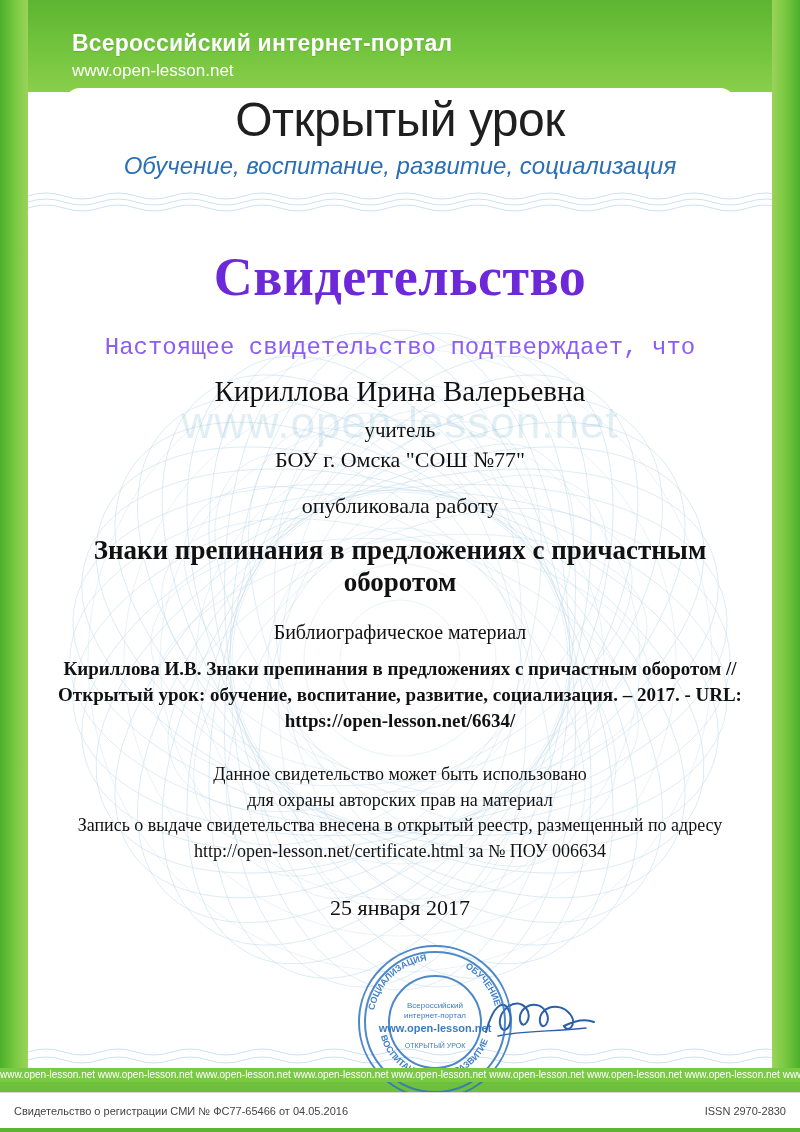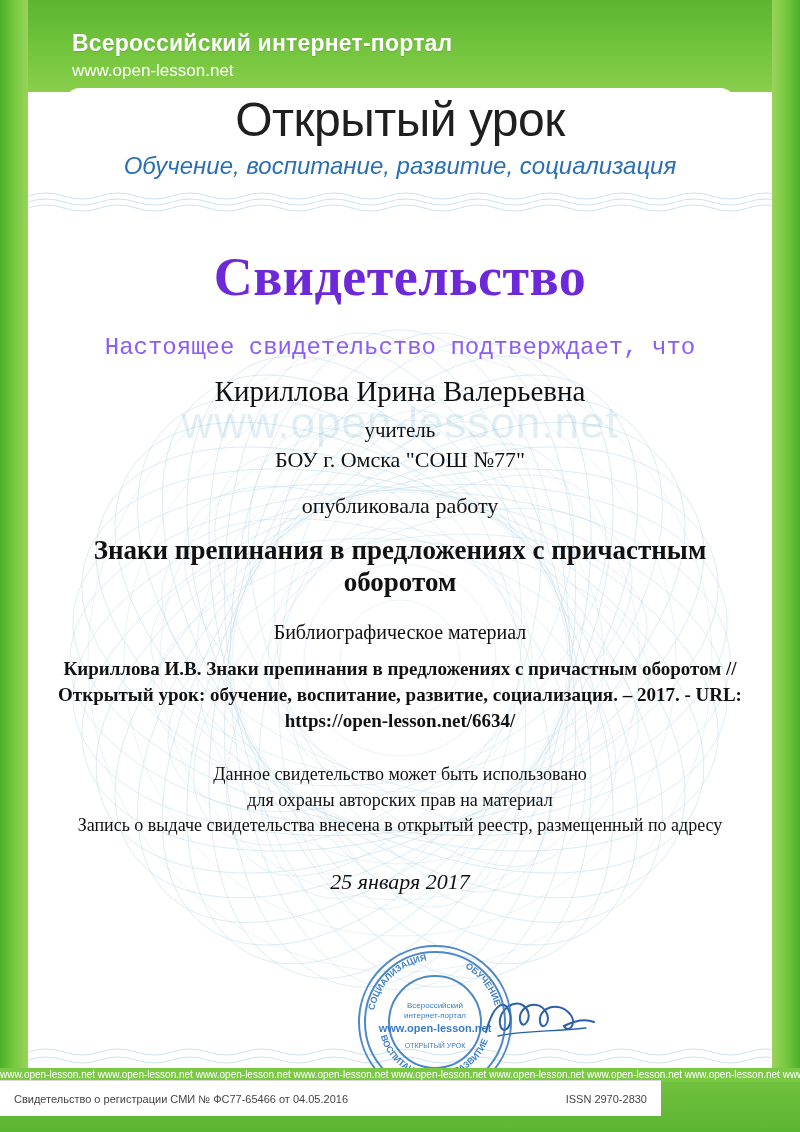--- a/index.html
+++ b/index.html
@@ -167,21 +167,20 @@
   }
   .note {
     margin-top: 28px;
     font-size: 18px;
     color: #111;
     line-height: 1.42;
   }
   .date {
     margin-top: 30px;
     font-size: 22px;
-    font-style: italic;
     color: #111;
   }
 
   
   .sign-row {
     position: absolute;
     left: 40px; top: 1010px;
     width: 720px;
     display: flex;
     align-items: center;
@@ -214,22 +213,22 @@
     overflow: hidden;
     color: #ffffff;
     font-family: "Liberation Sans", sans-serif;
     font-size: 10px;
     line-height: 14px;
     white-space: nowrap;
     background: #7ac943;
   }
   .footer-bar {
     position: absolute;
-    left: 0; bottom: 16px;
-    width: 661px; height: 36px;
+    left: 0; bottom: 4px;
+    width: 800px; height: 36px;
     background: #ffffff;
     border-top: 1px solid #d7d7d7;
     display: flex;
     align-items: center;
     justify-content: space-between;
     padding: 0 14px;
     font-family: "Liberation Sans", sans-serif;
     font-size: 11px;
     color: #444;
   }
@@ -337,20 +336,21 @@
     <div class="role">учитель</div>
     <div class="org">БОУ г. Омска "СОШ №77"</div>
     <div class="published">опубликовала работу</div>
     <div class="work-title">Знаки препинания в предложениях с причастным оборотом</div>
     <div class="biblio-label">Библиографическое материал</div>
     <div class="biblio-text">Кириллова И.В. Знаки препинания в предложениях с причастным оборотом // Открытый урок: обучение, воспитание, развитие, социализация. – 2017. - URL: https://open-lesson.net/6634/</div>
     <div class="note">
       <div>Данное свидетельство может быть использовано</div>
       <div>для охраны авторских прав на материал</div>
       <div>Запись о выдаче свидетельства внесена в открытый реестр, размещенный по адресу</div>
+      <div>http://open-lesson.net/certificate.html за № ПОУ 006634</div>
     </div>
     <div class="date">25 января 2017</div>
   </div>
 
 
   <div class="signature-scribble">
     <svg width="120" height="60" viewBox="0 0 120 60" xmlns="http://www.w3.org/2000/svg">
       <path d="M6 44 C 14 14, 26 10, 30 26 C 33 40, 22 48, 20 36 C 18 22, 36 8, 46 20 C 54 30, 42 44, 40 32 C 38 18, 58 10, 66 24 C 72 34, 62 44, 60 34 C 58 20, 78 12, 90 26 C 98 36, 88 46, 84 38 C 92 34, 104 30, 114 34" fill="none" stroke="#2b5fa8" stroke-width="2" stroke-linecap="round"></path>
       <path d="M18 48 C 44 42, 74 44, 106 40" fill="none" stroke="#2b5fa8" stroke-width="1.4" stroke-linecap="round"></path>
     </svg>

